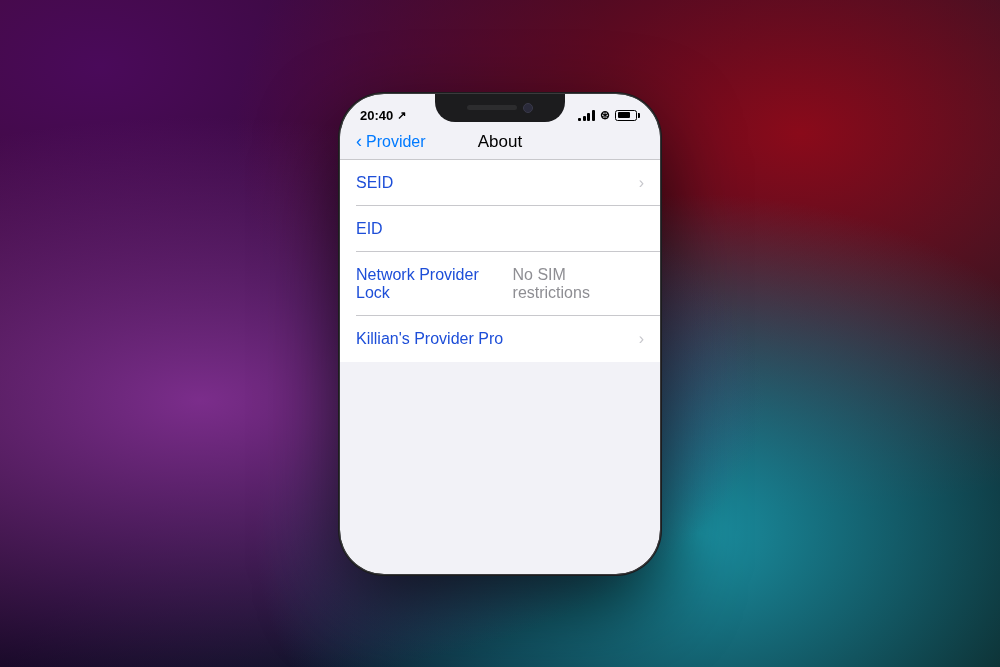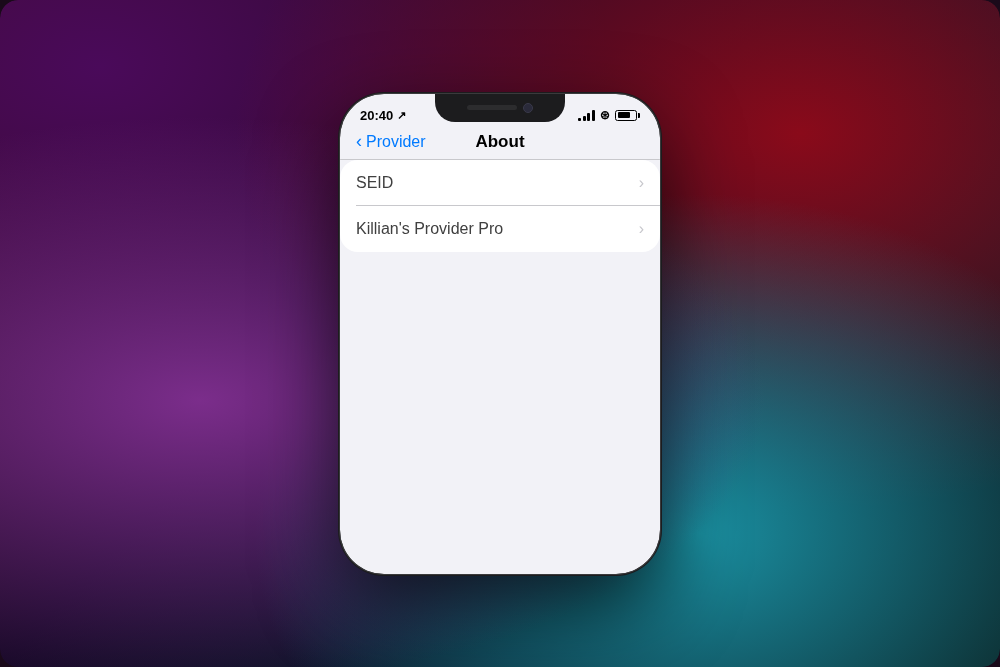--- a/index.html
+++ b/index.html
@@ -1,15 +1,15 @@
 <!DOCTYPE html>
 <html><head>
   <meta charset="utf-8">
   <style>
-    * { margin: 0; padding: 0; box-sizing: border-box; border-radius: 18px; }
+    * { margin: 0; padding: 0; box-sizing: border-box; }
 
     body {
       width: 1000px;
       height: 667px;
       overflow: hidden;
       font-family: -apple-system, 'SF Pro Display', 'Helvetica Neue', sans-serif;
       position: relative;
       background: #1a0a1a;
     }
 
@@ -210,21 +210,21 @@
       font-weight: 300;
       line-height: 1;
       margin-top: -1px;
     }
 
     .nav-title {
       position: absolute;
       left: 50%;
       transform: translateX(-50%);
       font-size: 17px;
-      font-weight: 700;
+      font-weight: 400;
       color: #000;
     }
 
     
     .separator {
       height: 1px;
       background: #c8c8cc;
       margin: 0;
     }
 
@@ -248,21 +248,21 @@
       position: absolute;
       bottom: 0;
       left: 16px;
       right: 0;
       height: 1px;
       background: #c8c8cc;
     }
 
     .list-item-label {
       font-size: 16px;
-      color: #404040;
+      color: #1d4ed8;
     }
 
     .list-item-value {
       font-size: 16px;
       color: #8e8e93;
     }
 
     .list-item-right {
       display: flex;
       align-items: center;
@@ -333,21 +333,32 @@
 
       <div class="list-section">
 
         <div class="list-item">
           <span class="list-item-label">SEID</span>
           <div class="list-item-right">
             <span class="chevron-right">›</span>
           </div>
         </div>
 
-
+        <div class="list-item">
+          <span class="list-item-label">EID</span>
+          <div class="list-item-right">
+          </div>
+        </div>
+
+        <div class="list-item">
+          <span class="list-item-label">Network Provider Lock</span>
+          <div class="list-item-right">
+            <span class="list-item-value">No SIM restrictions</span>
+          </div>
+        </div>
 
         <div class="list-item">
           <span class="list-item-label">Killian's Provider Pro</span>
           <div class="list-item-right">
             <span class="chevron-right">›</span>
           </div>
         </div>
 
       </div>
 

